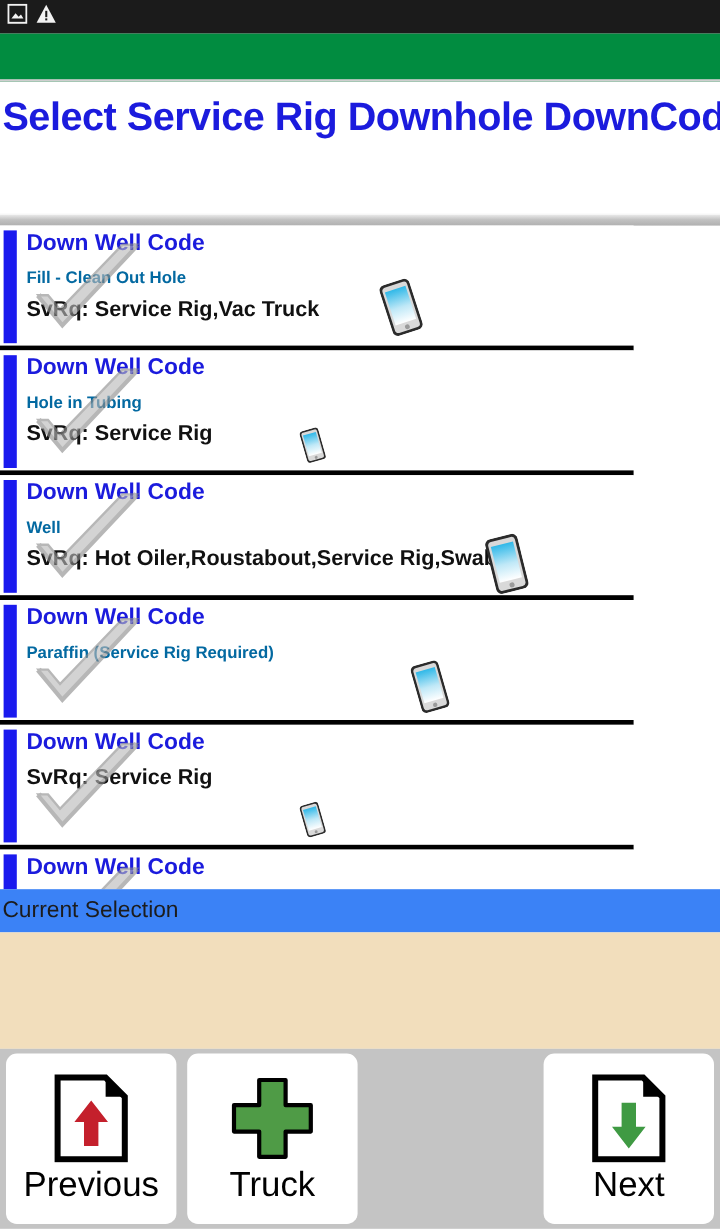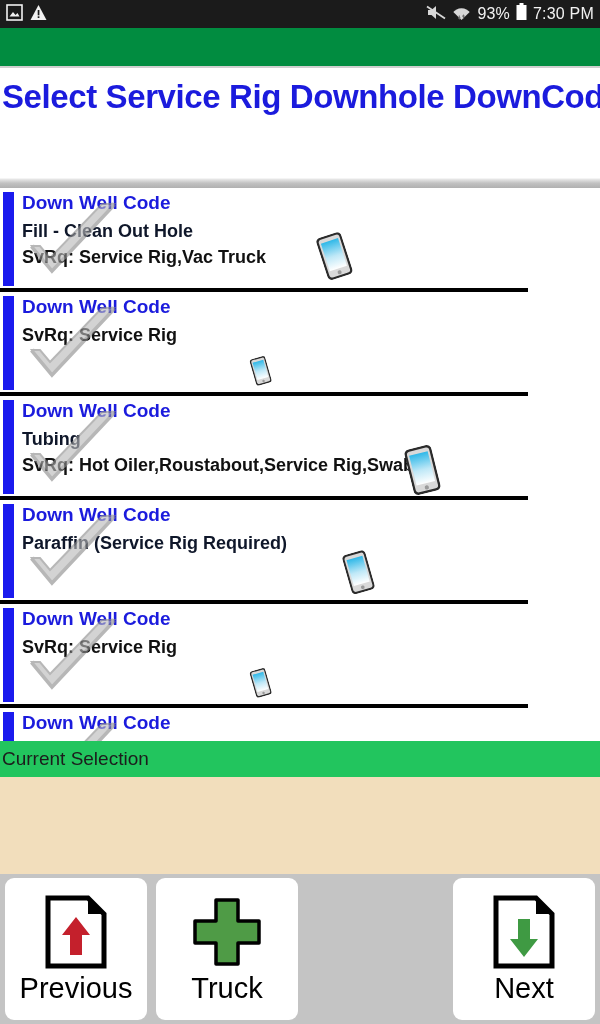--- a/index.html
+++ b/index.html
@@ -74,21 +74,21 @@
     position:absolute; left:3px; top:4px;
     width:11px; height:94px;
     background:#1a1aee;
   }
   .rowtxt{ position:absolute; left:22px; top:0; }
   .r-title{
     font-size:19px; font-weight:bold; color:#1b1bdd;
     line-height:30px; white-space:nowrap;
   }
   .r-desc{
-    font-size:18px; font-weight:bold; color:#0f172a;
+    font-size:14px; font-weight:bold; color:#0369a1;
     line-height:26px; white-space:nowrap;
   }
   .r-svrq{
     font-size:18px; font-weight:bold; color:#111111;
     line-height:26px; white-space:nowrap;text-align:right;
   }
   
   .checkmark{
     position:absolute; left:28px; top:14px;
     width:90px; height:84px;
@@ -102,21 +102,21 @@
     width:50px; height:28px;
     background:#0a0a0a;
     border:3px solid #7a7a7a;
     border-radius:7px;
   }
 
   
   .cs-head{
     position:absolute; top:741px; left:0;
     width:600px; height:36px;
-    background:#22c55e;
+    background:#3b82f6;
     display:flex; align-items:center;
     padding-left:2px;
   }
   .cs-head-label{ font-size:19px; color:#1c1c1c; }
   .cs-body{
     position:absolute; top:777px; left:0;
     width:600px; height:97px;
     background:#f2debc;
   }
 
@@ -156,42 +156,20 @@
         </svg>
     </span>
     <span class="sb-ic">
       <svg width="17" height="17" viewBox="0 0 17 17">
           <path d="M8.5 1 L16.5 16 L0.5 16 Z" fill="#f2f2f2"></path>
           <rect x="7.7" y="6" width="1.7" height="5.3" fill="#1b1b1b"></rect>
           <rect x="7.7" y="12.3" width="1.7" height="1.7" fill="#1b1b1b"></rect>
         </svg>
     </span>
   </div>
-  <div class="sb-right">
-    <span class="sb-ic">
-      <svg width="20" height="17" viewBox="0 0 20 17">
-          <path d="M2 6 L5.5 6 L10 2 L10 15 L5.5 11 L2 11 Z" fill="#d8d8d8"></path>
-          <line x1="1" y1="2.5" x2="19" y2="14.5" stroke="#d8d8d8" stroke-width="1.8"></line>
-        </svg>
-    </span>
-    <span class="sb-ic">
-      <svg width="19" height="17" viewBox="0 0 19 17">
-          <path d="M9.5 4.2 C5.8 4.2 2.9 6.2 1.3 8.1 L9.5 16 L17.7 8.1 C16.1 6.2 13.2 4.2 9.5 4.2 Z" fill="#d8d8d8"></path>
-          <path d="M7.3 11.5 l0 3 M6.3 13.5 l1 1.4 l1 -1.4 M11.5 14.6 l0 -3 M10.5 12.6 l1 -1.4 l1 1.4" stroke="#6d6d6d" stroke-width="1.1" fill="none"></path>
-        </svg>
-    </span>
-    <span class="sb-text">93%</span>
-    <span class="sb-ic">
-      <svg width="11" height="18" viewBox="0 0 11 18">
-          <rect x="3.5" y="0" width="4" height="2" fill="#ffffff"></rect>
-          <rect x="0.5" y="2" width="10" height="15" fill="#ffffff"></rect>
-        </svg>
-    </span>
-    <span class="sb-text">7:30 PM</span>
-  </div>
 </div>
 
 <div class="greenbar"></div>
 
 <div class="titlewrap">
   <div class="page-title">Select Service Rig Downhole DownCode(s)</div>
 </div>
 
 <div class="graysep"></div>
 
@@ -218,20 +196,21 @@
           <rect x="1" y="1" width="24" height="42" rx="4" fill="#d9d9d9" stroke="#2b2b2b" stroke-width="2.4"></rect>
           <rect x="4" y="6" width="18" height="29" fill="url(#pg0)"></rect>
           <circle cx="13" cy="39" r="2" fill="#9a9a9a"></circle>
         </svg></div>
       <div class="pill" style="top: 56px;"></div>
     </div>
     <div class="row">
       <div class="stripe"></div>
       <div class="rowtxt">
         <div class="r-title">Down Well Code</div>
+        <div class="r-desc">Hole in Tubing</div>
         <div class="r-svrq">SvRq: Service Rig</div>
       </div>
       <div class="checkmark"><svg width="90" height="84" viewBox="0 0 90 84">
           <path d="M4 44 L24 68 L86 2" fill="none" stroke="#8c8c8c" stroke-width="5"></path>
           <path d="M4 44 L24 68 L86 2 L74 2 L22 56 L12 44 Z" fill="#b9b9b9" stroke="#8c8c8c" stroke-width="2"></path>
         </svg></div>
       <div class="phone" style="left: 248px; top: 56px; transform: rotate(-16deg) scale(0.62);"><svg width="26" height="44" viewBox="0 0 26 44">
           <defs>
             <linearGradient id="pg1" x1="0" y1="0" x2="0" y2="1">
               <stop offset="0%" stop-color="#2fb8e8"></stop>
@@ -242,21 +221,21 @@
           <rect x="1" y="1" width="24" height="42" rx="4" fill="#d9d9d9" stroke="#2b2b2b" stroke-width="2.4"></rect>
           <rect x="4" y="6" width="18" height="29" fill="url(#pg1)"></rect>
           <circle cx="13" cy="39" r="2" fill="#9a9a9a"></circle>
         </svg></div>
       <div class="pill" style="top: 64px;"></div>
     </div>
     <div class="row">
       <div class="stripe"></div>
       <div class="rowtxt">
         <div class="r-title">Down Well Code</div>
-        <div class="r-desc">Tubing</div>
+        <div class="r-desc">Well</div>
         <div class="r-svrq">SvRq: Hot Oiler,Roustabout,Service Rig,Swab</div>
       </div>
       <div class="checkmark"><svg width="90" height="84" viewBox="0 0 90 84">
           <path d="M4 44 L24 68 L86 2" fill="none" stroke="#8c8c8c" stroke-width="5"></path>
           <path d="M4 44 L24 68 L86 2 L74 2 L22 56 L12 44 Z" fill="#b9b9b9" stroke="#8c8c8c" stroke-width="2"></path>
         </svg></div>
       <div class="phone" style="left: 410px; top: 52px; transform: rotate(-14deg) scale(1.06);"><svg width="26" height="44" viewBox="0 0 26 44">
           <defs>
             <linearGradient id="pg2" x1="0" y1="0" x2="0" y2="1">
               <stop offset="0%" stop-color="#2fb8e8"></stop>

